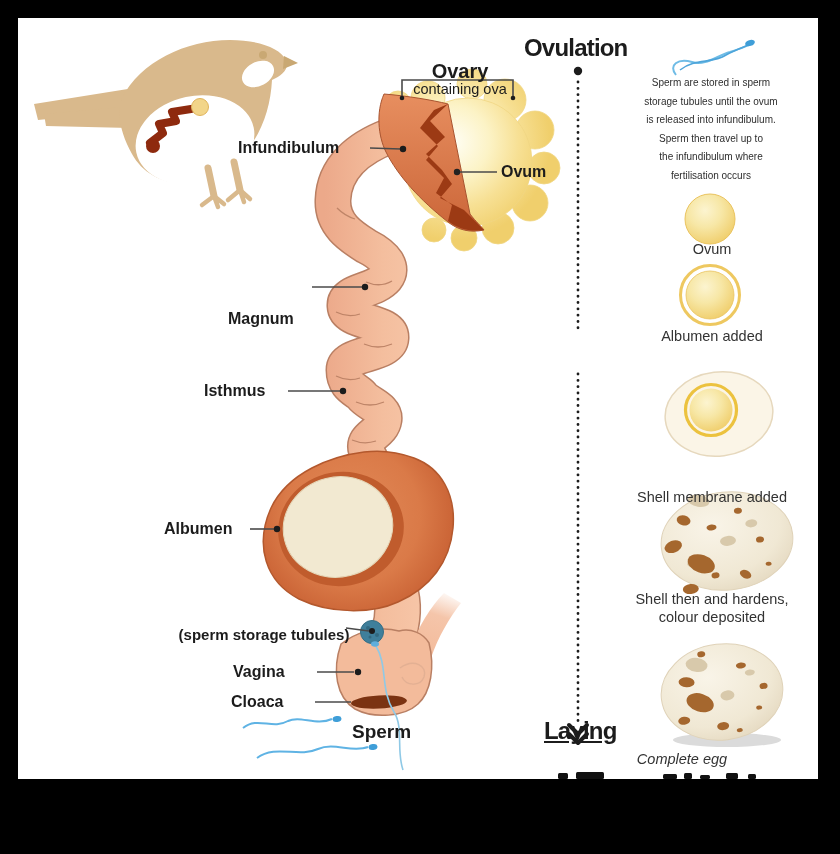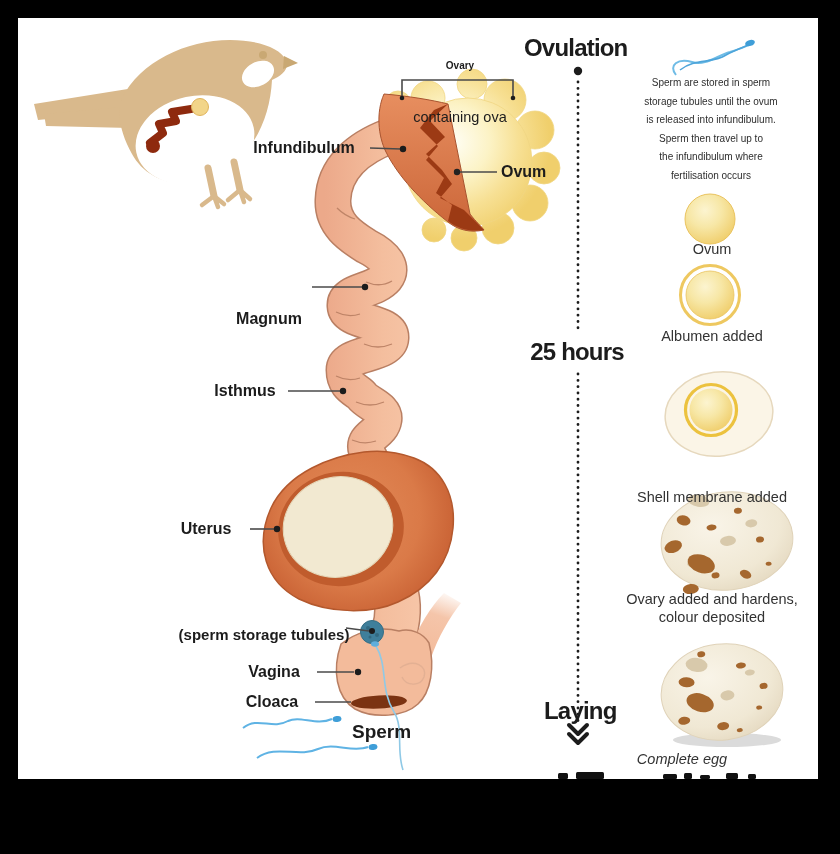--- a/index.html
+++ b/index.html
@@ -2,21 +2,21 @@
 <html><head>
 <meta charset="utf-8">
 <style>
   html,body{margin:0;padding:0;background:#000;}
   #frame{position:relative;width:840px;height:854px;background:#000;overflow:hidden;
          font-family:"Liberation Sans",sans-serif;}
   #canvas{position:absolute;left:18px;top:18px;width:800px;height:761px;background:#fff;}
   svg{position:absolute;left:0;top:0;}
   .lbl{position:absolute;color:#1c1c1c;white-space:pre-line;line-height:1.18;}
   .b{font-weight:bold;}
-  .r{text-align:center;}
+  .r{text-align:left;}
   .c{text-align:center;}
   .f16{font-size:16px;}
   .f15{font-size:15px;}
   .big{font-size:24px;letter-spacing:-0.8px;}
   .stage{font-size:14.5px;color:#333;line-height:18px;}
   .note{font-size:10px;color:#2e2e2e;line-height:18.5px;}
 </style>
 </head>
 <body>
 
@@ -265,41 +265,40 @@
         <rect x="576" y="772" width="28" height="7" rx="1.5"></rect>
       <rect x="663" y="774" width="14" height="5" rx="1.5"></rect>
         <rect x="684" y="773" width="8" height="6" rx="1.5"></rect>
       <rect x="700" y="775" width="10" height="4" rx="1.5"></rect>
         <rect x="726" y="773" width="12" height="6" rx="1.5"></rect>
       <rect x="748" y="774" width="8" height="5" rx="1.5"></rect>
     </g>
   </svg>
 
   <div class="lbl b big" style="left:524px;top:34px;">Ovulation</div>
-  <div class="lbl b big c" style="left:512px;top:338px;width:130px;">25 hours</div>
-  <div class="lbl b big" style="left:544px;top:697px;">Laying</div>
+  <div class="lbl b big" style="left:544px;top:717px;text-decoration:underline;">Laying</div>
 
   <div class="lbl note c" style="left:600px;top:74px;width:222px;">Sperm are stored in sperm
 storage tubules until the ovum
 is released into infundibulum.
 Sperm then travel up to
 the infundibulum where
 fertilisation occurs</div>
 
-  <div class="lbl b c" style="left:408px;top:60px;width:104px;font-size:10px;">Ovary</div>
-  <div class="lbl c" style="left:398px;top:81px;width:124px;font-size:14.5px;margin-top:28px;">containing ova</div>
+  <div class="lbl b c" style="left:408px;top:60px;width:104px;font-size:20px;">Ovary</div>
+  <div class="lbl c" style="left:398px;top:81px;width:124px;font-size:14.5px;">containing ova</div>
   <div class="lbl b r f16" style="left:238px;top:139px;width:132px;">Infundibulum</div>
   <div class="lbl b f16" style="left:501px;top:163px;">Ovum</div>
   <div class="lbl b r f16" style="left:228px;top:278px;width:82px;margin-top:32px;">Magnum</div>
   <div class="lbl b r f16" style="left:204px;top:382px;width:82px;">Isthmus</div>
-  <div class="lbl b r f16" style="left:164px;top:520px;width:84px;">Uterus</div>
+  <div class="lbl b r f16" style="left:164px;top:520px;width:84px;">Albumen</div>
   <div class="lbl b c f15" style="left:164px;top:626px;width:200px;">(sperm storage tubules)</div>
   <div class="lbl b r f16" style="left:233px;top:663px;width:82px;">Vagina</div>
   <div class="lbl b r f16" style="left:231px;top:693px;width:82px;">Cloaca</div>
   <div class="lbl b" style="left:352px;top:721px;font-size:19px;">Sperm</div>
 
   <div class="lbl stage c" style="left:660px;top:240px;width:104px;">Ovum</div>
   <div class="lbl stage c" style="left:630px;top:327px;width:164px;">Albumen added</div>
   <div class="lbl stage c" style="left:610px;top:458px;width:204px;margin-top:30px;">Shell membrane added</div>
-  <div class="lbl stage c" style="left:600px;top:590px;width:224px;">Ovary added and hardens,
+  <div class="lbl stage c" style="left:600px;top:590px;width:224px;">Shell then and hardens,
 colour deposited</div>
   <div class="lbl stage c" style="left:600px;top:750px;width:164px;font-style:italic;">Complete egg</div>
 </div>
 
 </body></html>

